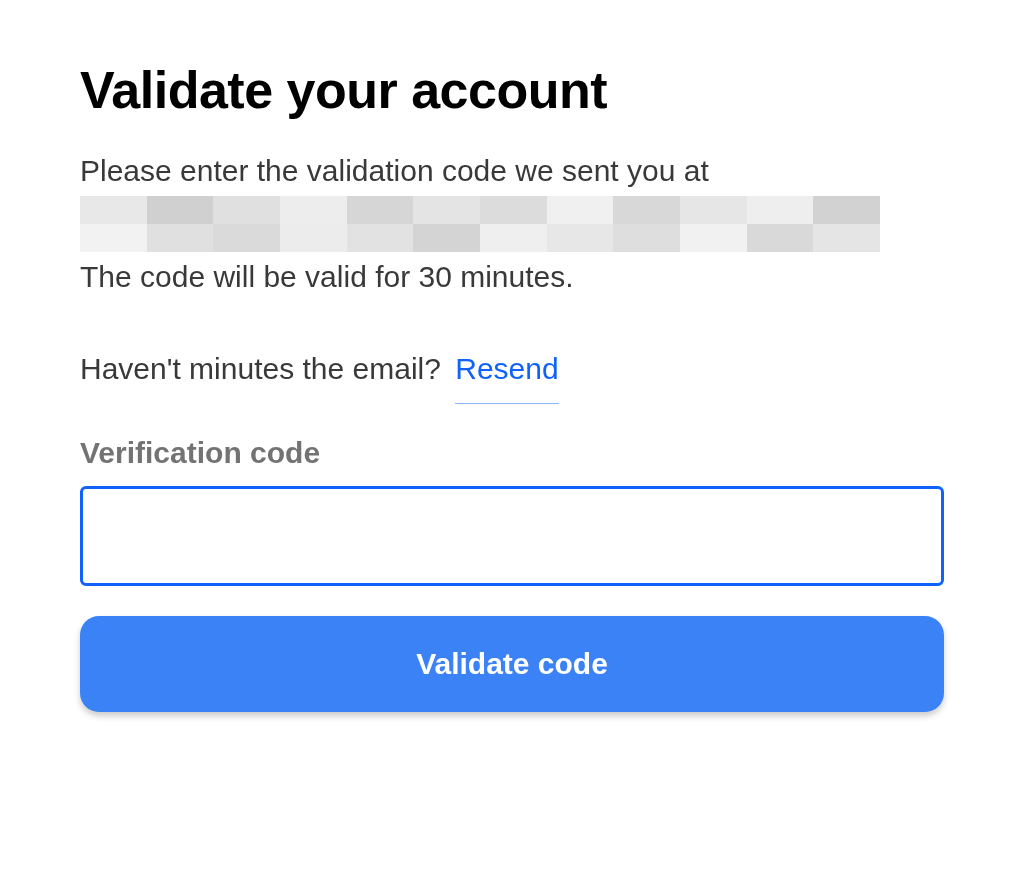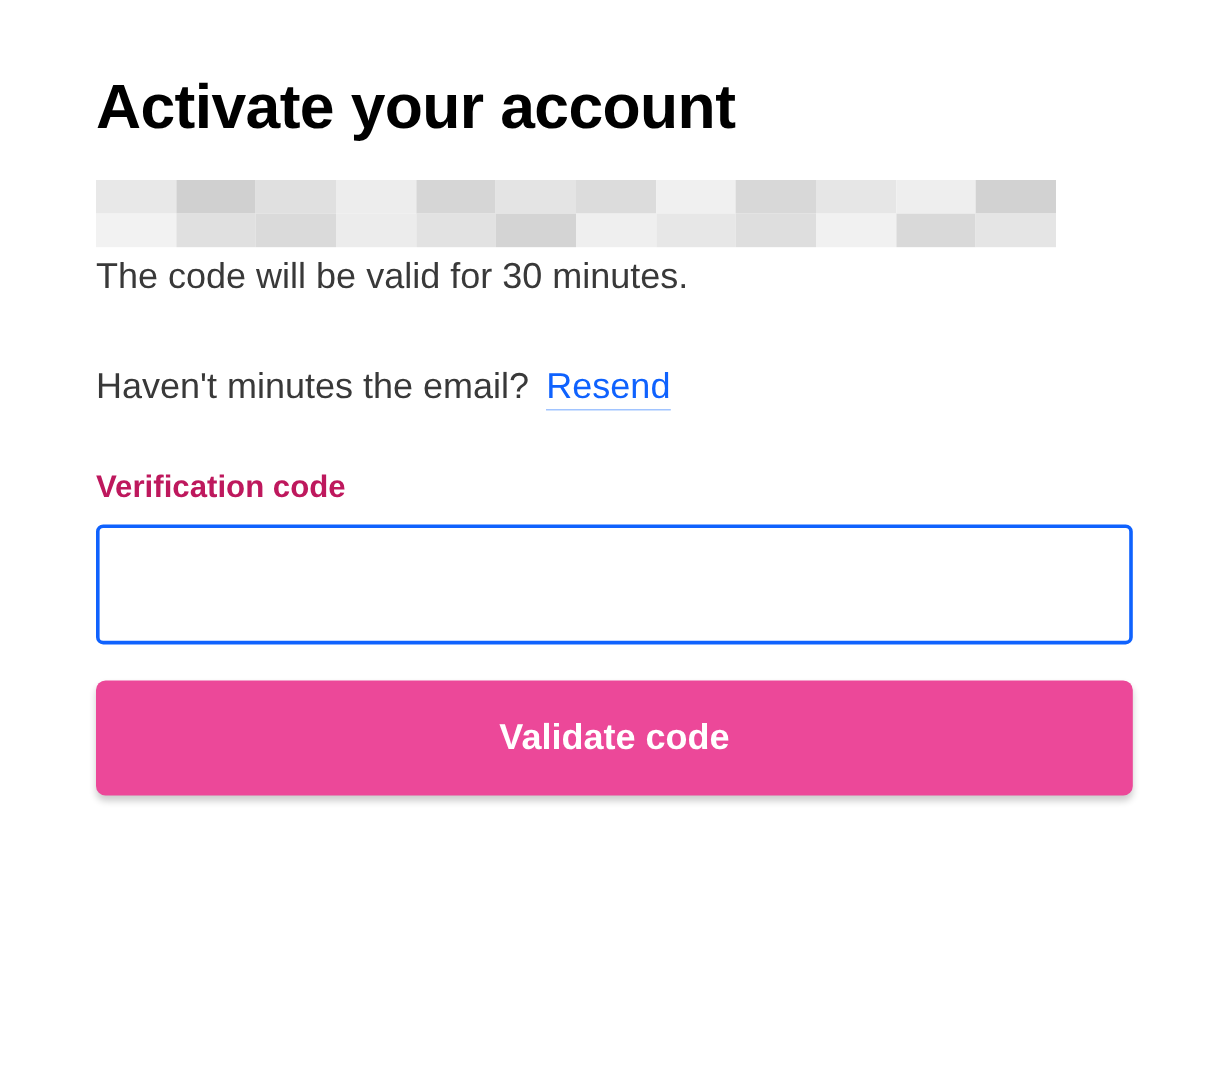--- a/index.html
+++ b/index.html
@@ -57,28 +57,28 @@
     }
     .resend-row {
       font-size: 30px;
       color: #393939;
       margin-bottom: 50px;
     }
     .resend-link {
       color: #0f62fe;
       text-decoration: none;
       border-bottom: 1px solid #8ab6ff;
-      padding-bottom: 2px;
+      padding-bottom: 18px;
       margin-left: 6px;
       cursor: pointer;
     }
     .field-label {
-      font-size: 26px;
+      font-size: 30px;
       font-weight: 600;
-      color: #be185d;
+      color: #737373;
       margin-bottom: 16px;
       display: block;
     }
     .code-input {
       width: 100%;
       height: 100px;
       border: 3px solid #0f62fe;
       border-radius: 6px;
       padding: 20px 24px;
       font-size: 30px;
@@ -87,38 +87,39 @@
       background: #ffffff;
       margin-bottom: 30px;
       font-family: inherit;
     }
     .code-input::placeholder {
       color: #a8a8a8;
     }
     .validate-button {
       width: 100%;
       height: 96px;
-      background: #ec4899;
+      background: #3b82f6;
       color: #ffffff;
       font-size: 30px;
       font-weight: 700;
       border: none;
-      border-radius: 8px;
+      border-radius: 19px;
       cursor: pointer;
       box-shadow: 0 4px 6px rgba(0,0,0,0.2);
     }
   </style>
 </head>
 <body>
 
 <div class="container">
 
 
-  <h1 class="page-title">Activate your account</h1>
+  <h1 class="page-title">Validate your account</h1>
 
+  <p class="instruction-text">Please enter the validation code we sent you at</p>
 
   <div class="redacted-block">
     <div class="pixel" style="background:#e8e8e8"></div>
     <div class="pixel" style="background:#d0d0d0"></div>
     <div class="pixel" style="background:#e0e0e0"></div>
     <div class="pixel" style="background:#ededed"></div>
     <div class="pixel" style="background:#d6d6d6"></div>
     <div class="pixel" style="background:#e4e4e4"></div>
     <div class="pixel" style="background:#dcdcdc"></div>
     <div class="pixel" style="background:#f0f0f0"></div>

